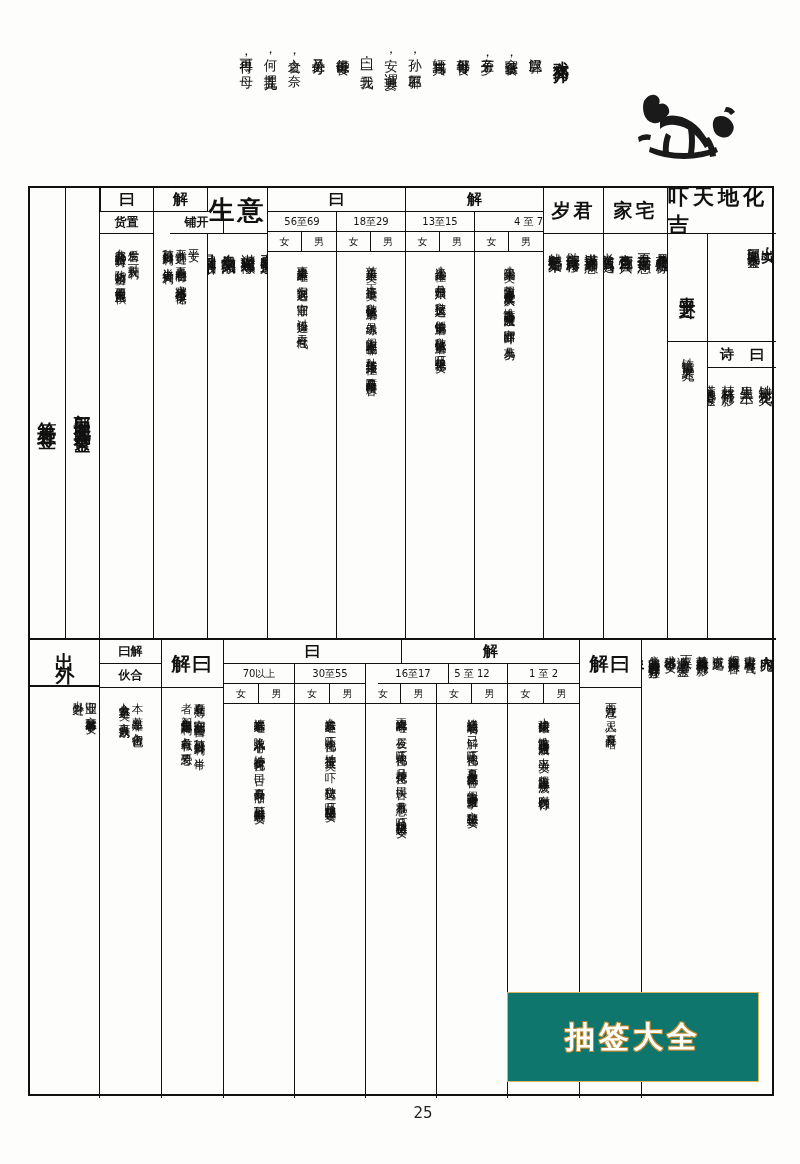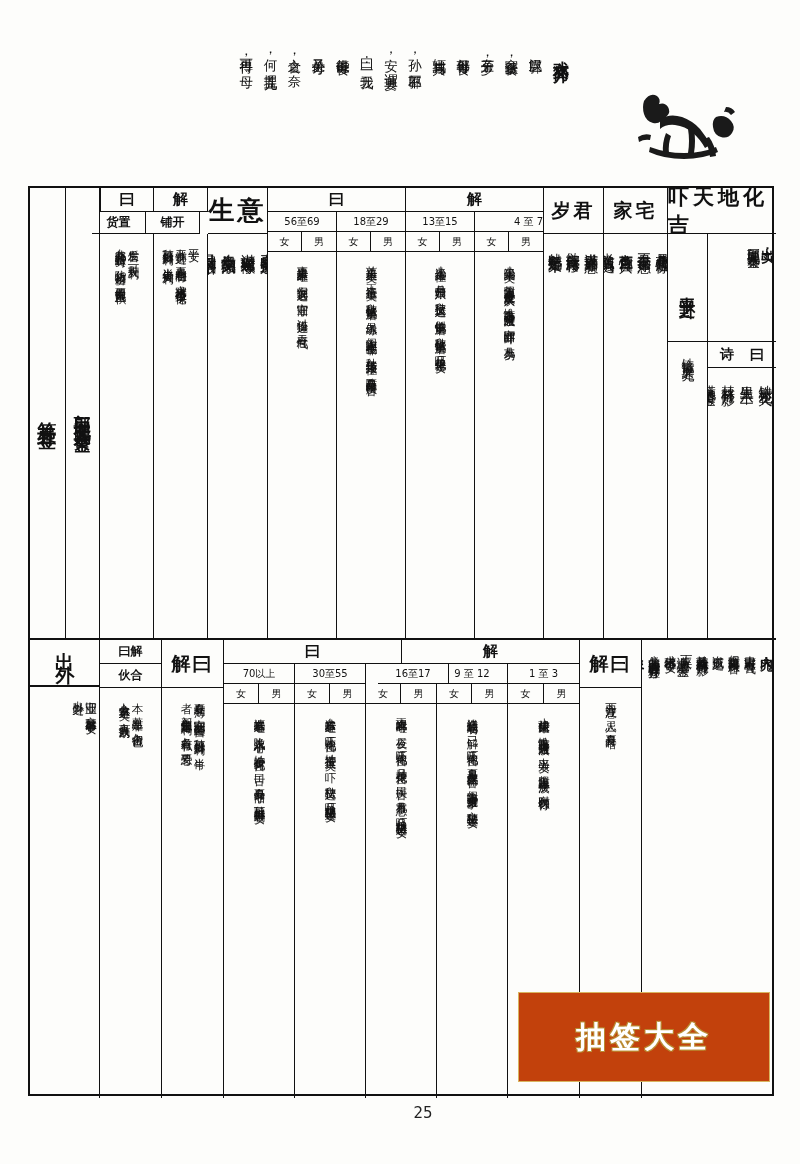--- a/index.html
+++ b/index.html
@@ -84,22 +84,22 @@
   .bigsub{font-size:17px;font-weight:bold;letter-spacing:3px;}
 
   
   .lot25{font-size:21px;font-weight:bold;letter-spacing:4px;}
 
   
   .poem{font-size:14px;line-height:1.2;letter-spacing:2px;}
 
   
   .wm{
-    position:absolute;left:518px;top:992px;width:250px;height:88px;
-    background:#c2410c;border:1px solid #d9b45f;
+    position:absolute;left:507px;top:992px;width:250px;height:88px;
+    background:#0f766e;border:1px solid #d9b45f;
     display:flex;align-items:center;justify-content:center;
   }
   .wm span{
     font-size:30px;font-weight:bold;color:#fff;letter-spacing:4px;
     text-shadow:1px 1px 0 #b98b33,-1px -1px 0 #b98b33,1px -1px 0 #b98b33,-1px 1px 0 #b98b33;
   }
 
   .pageno{
     position:absolute;left:0;right:0;top:1104px;text-align:center;
     font-size:15px;color:#222;margin-left:46px;
@@ -151,24 +151,24 @@
     <div class="cell ctr br" style="left:36px;top:0;width:34px;height:450px;">
       <div class="v bigsub">郭巨埋儿天赐黄金</div>
     </div>
 
     <div class="cell ctr bb br bl" style="left:70px;top:0;width:54px;height:24px;">
       <span class="hdr">曰</span>
     </div>
     <div class="cell ctr bb br" style="left:124px;top:0;width:54px;height:24px;">
       <span class="hdr">解</span>
     </div>
-    <div class="cell ctr bb br" style="left:62px;top:24px;width:54px;height:22px;">
+    <div class="cell ctr bb br" style="left:70px;top:24px;width:54px;height:22px;">
       <span class="sub">货置</span>
     </div>
-    <div class="cell ctr bb br" style="left:116px;top:24px;width:54px;height:22px;">
+    <div class="cell ctr bb br" style="left:140px;top:24px;width:54px;height:22px;">
       <span class="sub">铺开</span>
     </div>
 
     <div class="cell br" style="left:70px;top:46px;width:54px;height:404px;padding:6px 2px;">
       <div class="v body-col">后发售　可获大利
 卜此卦开始置货时　防货物起价　但要勇气留至秋</div>
     </div>
     <div class="cell br" style="left:124px;top:46px;width:54px;height:404px;padding:6px 2px;">
       <div class="v body-col">平安
 卜开铺之卦　春夏小利有阻　宜求佛祖符令镇宅保
@@ -330,24 +330,24 @@
     <div class="cell ctr bb br" style="left:194px;top:476px;width:71px;height:20px;">
         <span class="small">70以上</span>
       </div>
     <div class="cell ctr bb br" style="left:265px;top:476px;width:71px;height:20px;">
         <span class="small">30至55</span>
       </div>
     <div class="cell ctr bb br" style="left:348px;top:476px;width:71px;height:20px;">
         <span class="small">16至17</span>
       </div>
     <div class="cell ctr bb br" style="left:407px;top:476px;width:71px;height:20px;">
-        <span class="small">9 至 12</span>
+        <span class="small">5 至 12</span>
       </div>
     <div class="cell ctr bb br" style="left:478px;top:476px;width:72px;height:20px;">
-        <span class="small">1 至 3</span>
+        <span class="small">1 至 2</span>
       </div>
 
     <div class="cell ctr bb br" style="left:194px;top:496px;width:35px;height:20px;">
         <span class="small">女</span>
       </div>
     <div class="cell ctr bb br" style="left:229px;top:496px;width:36px;height:20px;">
         <span class="small">男</span>
       </div>
     <div class="cell ctr bb br" style="left:265px;top:496px;width:35px;height:20px;">
         <span class="small">女</span>

